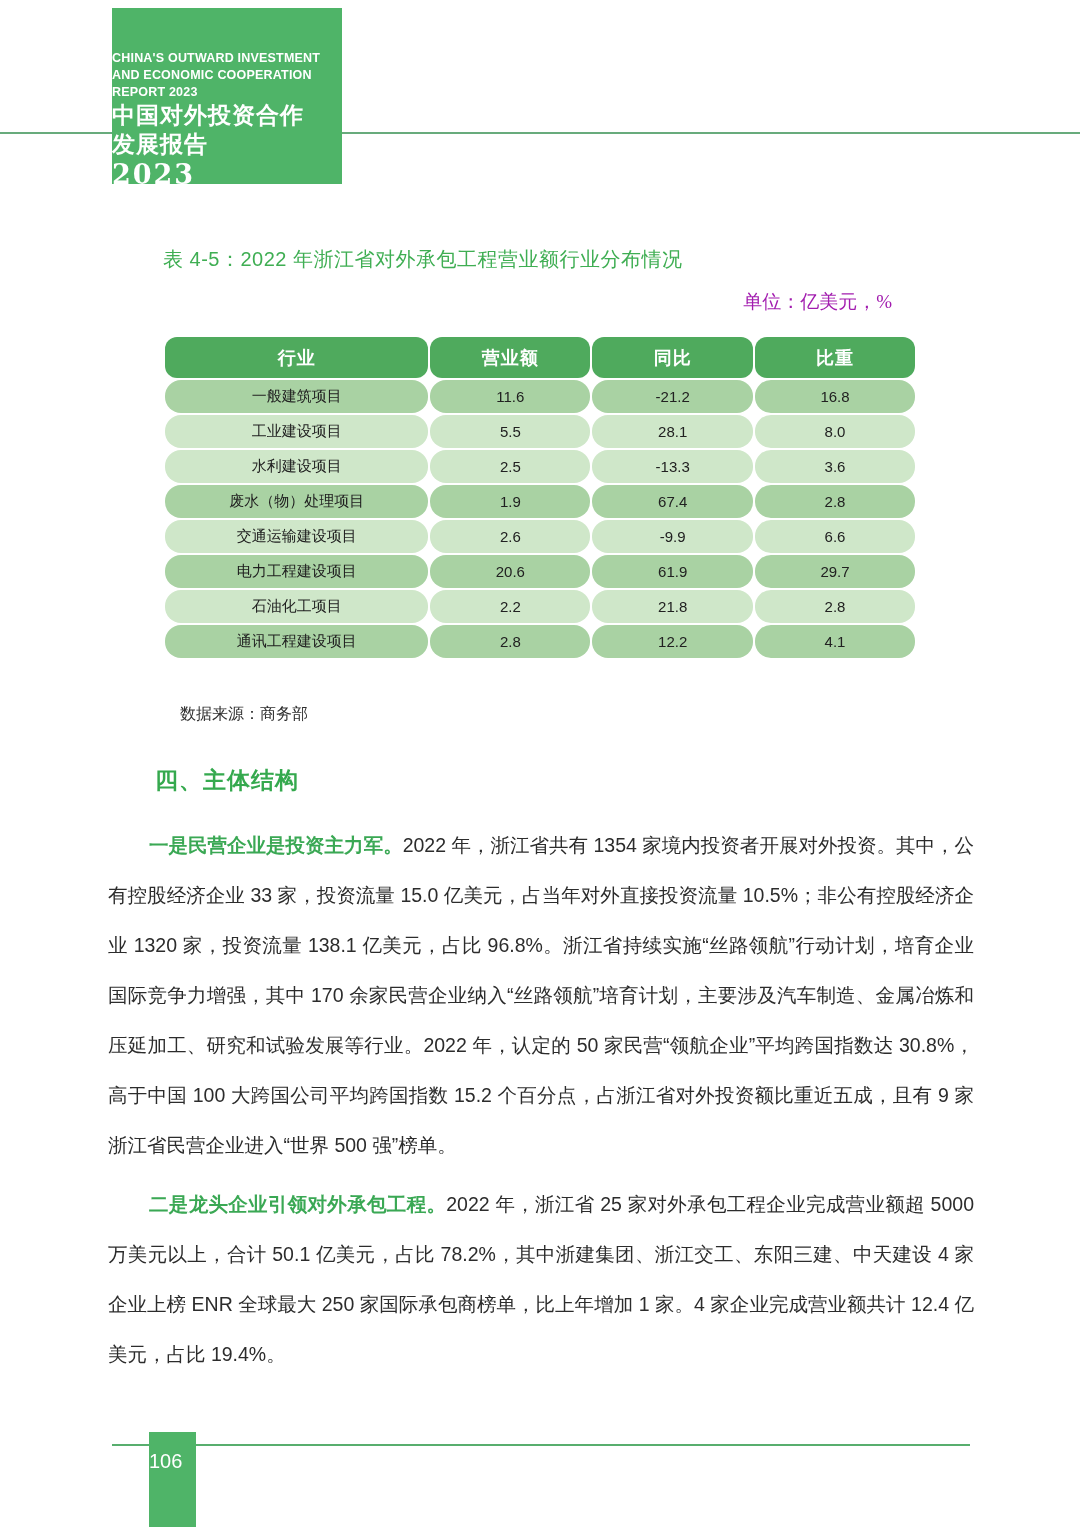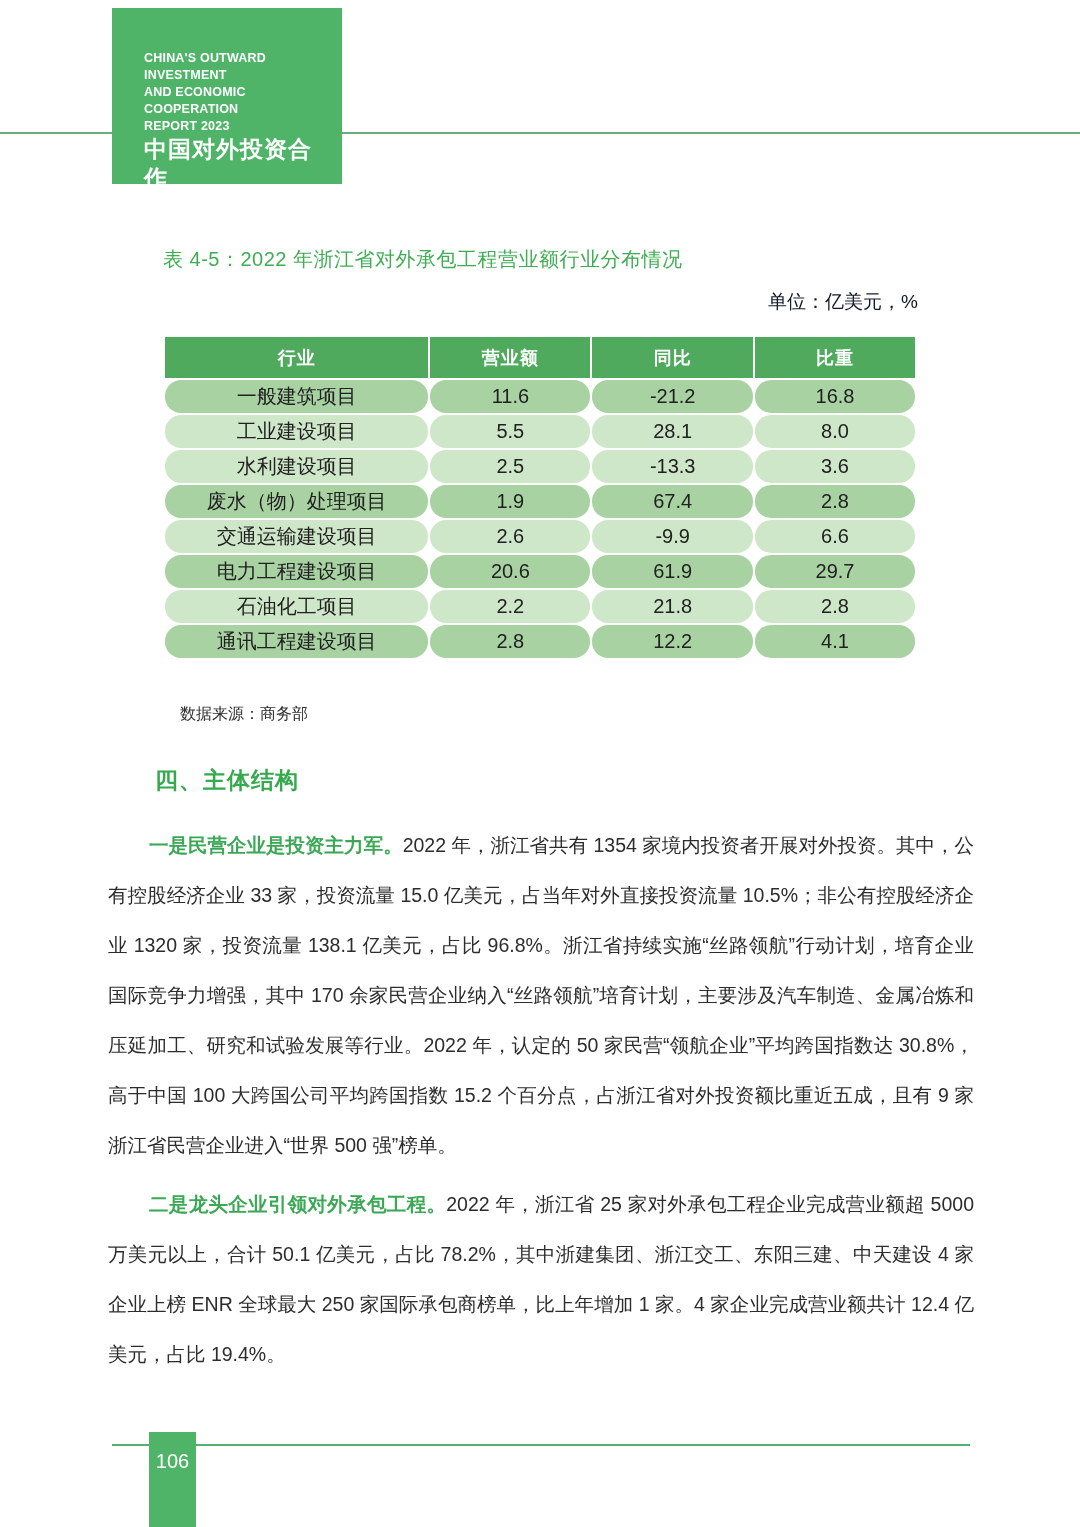--- a/index.html
+++ b/index.html
@@ -20,21 +20,21 @@
     left: 0; top: 132px;
     width: 1080px; height: 2px;
     background: #68ab7c;
   }
   .brand-block {
     position: absolute;
     left: 112px; top: 8px;
     width: 230px; height: 176px;
     background: #4fb468;
     color: #ffffff;
-    padding: 42px 12px 0 32px;
+    padding: 42px 12px 0 0;
   }
   .brand-en {
     font-size: 12.5px;
     font-weight: 700;
     line-height: 17px;
     letter-spacing: 0.2px;
   }
   .brand-cn {
     font-size: 23px;
     font-weight: 700;
@@ -56,48 +56,50 @@
     left: 163px; top: 246px;
     width: 754px;
     text-align: left;
     font-size: 20px;
     font-weight: 500;
     color: #3fae53;
     letter-spacing: 0.5px;
   }
   .unit-note {
     position: absolute;
-    left: 178px; top: 289px;
+    left: 152px; top: 289px;
     width: 740px;
     text-align: right;
     font-size: 19px;
-    color: #0f172a;
+    color: #a21caf;
+    font-family: Liberation Serif, serif;
   }
   table.data-table {
     position: absolute;
     left: 163px; top: 335px;
     width: 754px;
     border-collapse: separate;
     border-spacing: 2px 2px;
     table-layout: fixed;
     background: #ffffff;
   }
   table.data-table th {
     background: #4faa5d;
     color: #ffffff;
     font-size: 18px;
     font-weight: 700;
     height: 41px;
     text-align: center;
     letter-spacing: 1px;
+    border-radius: 12px;
   }
   table.data-table td {
     height: 33px;
     text-align: center;
-    font-size: 20px;
+    font-size: 15px;
     color: #212121;
     border-radius: 16px;
   }
   tr.row-dark td { background: #a9d2a3; }
   tr.row-light td { background: #cfe7c9; }
 
   .source-note {
     position: absolute;
     left: 180px; top: 704px;
     font-size: 16px;
@@ -138,21 +140,20 @@
     width: 858px; height: 2px;
     background: #58ae6e;
   }
   .page-number-box {
     position: absolute;
     left: 149px; top: 1432px;
     width: 47px; height: 95px;
     background: #4fb468;
     color: #ffffff;
     font-size: 20px;
-    text-align: center;
     padding-top: 18px;
   }
 </style>
 </head>
 <body>
 
 <div class="page">
 
   <div class="top-rule"></div>
 

